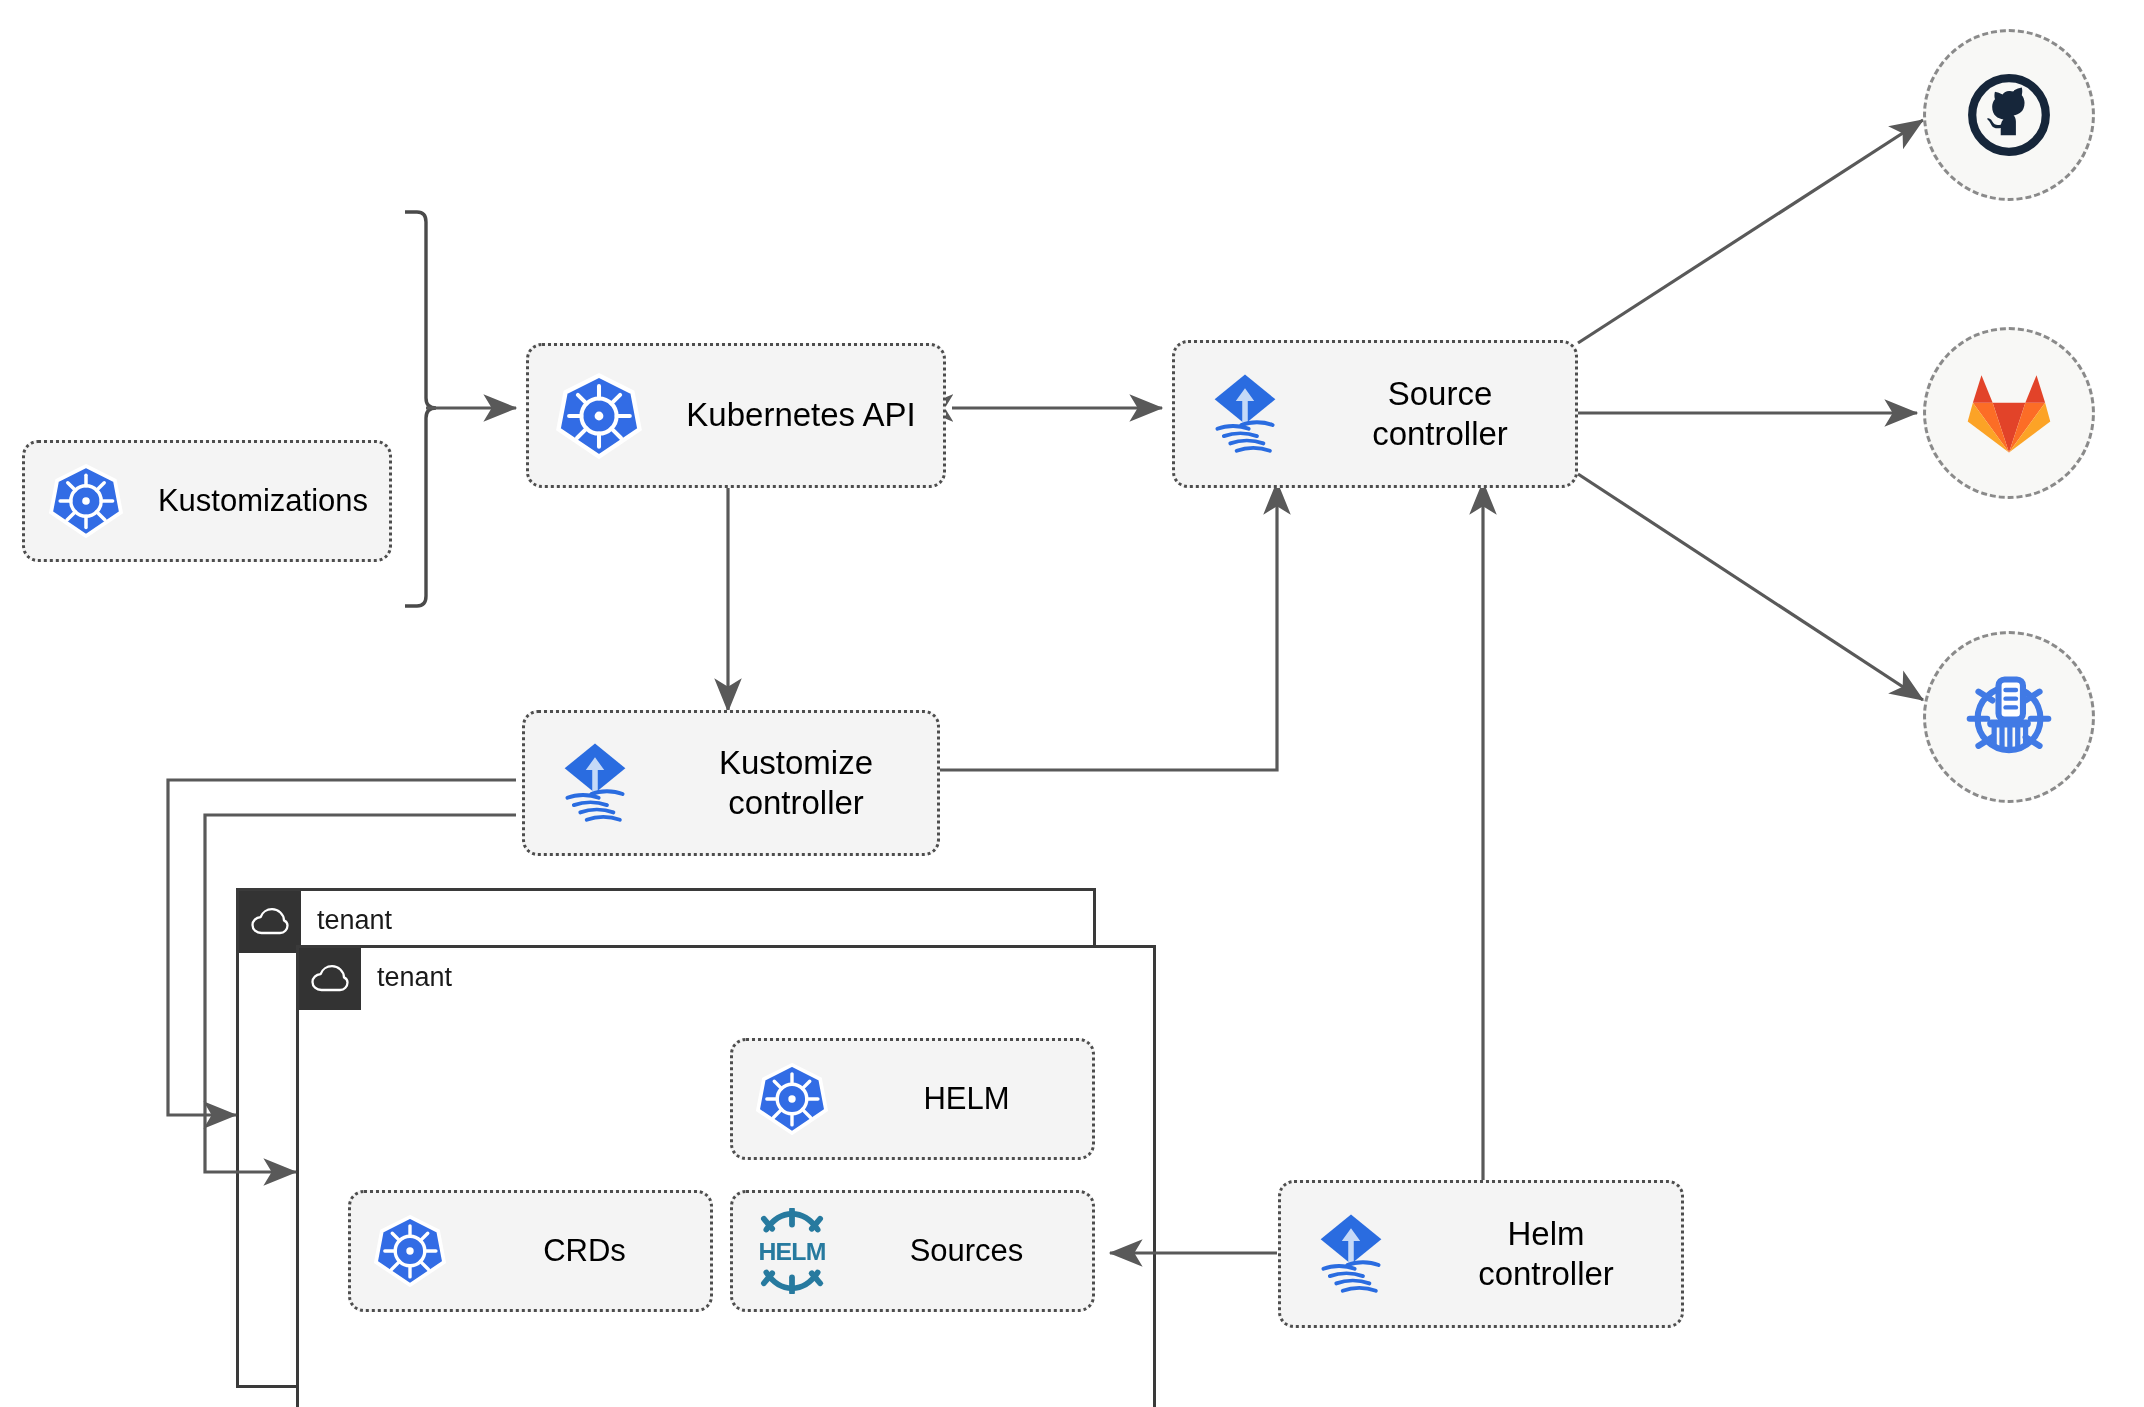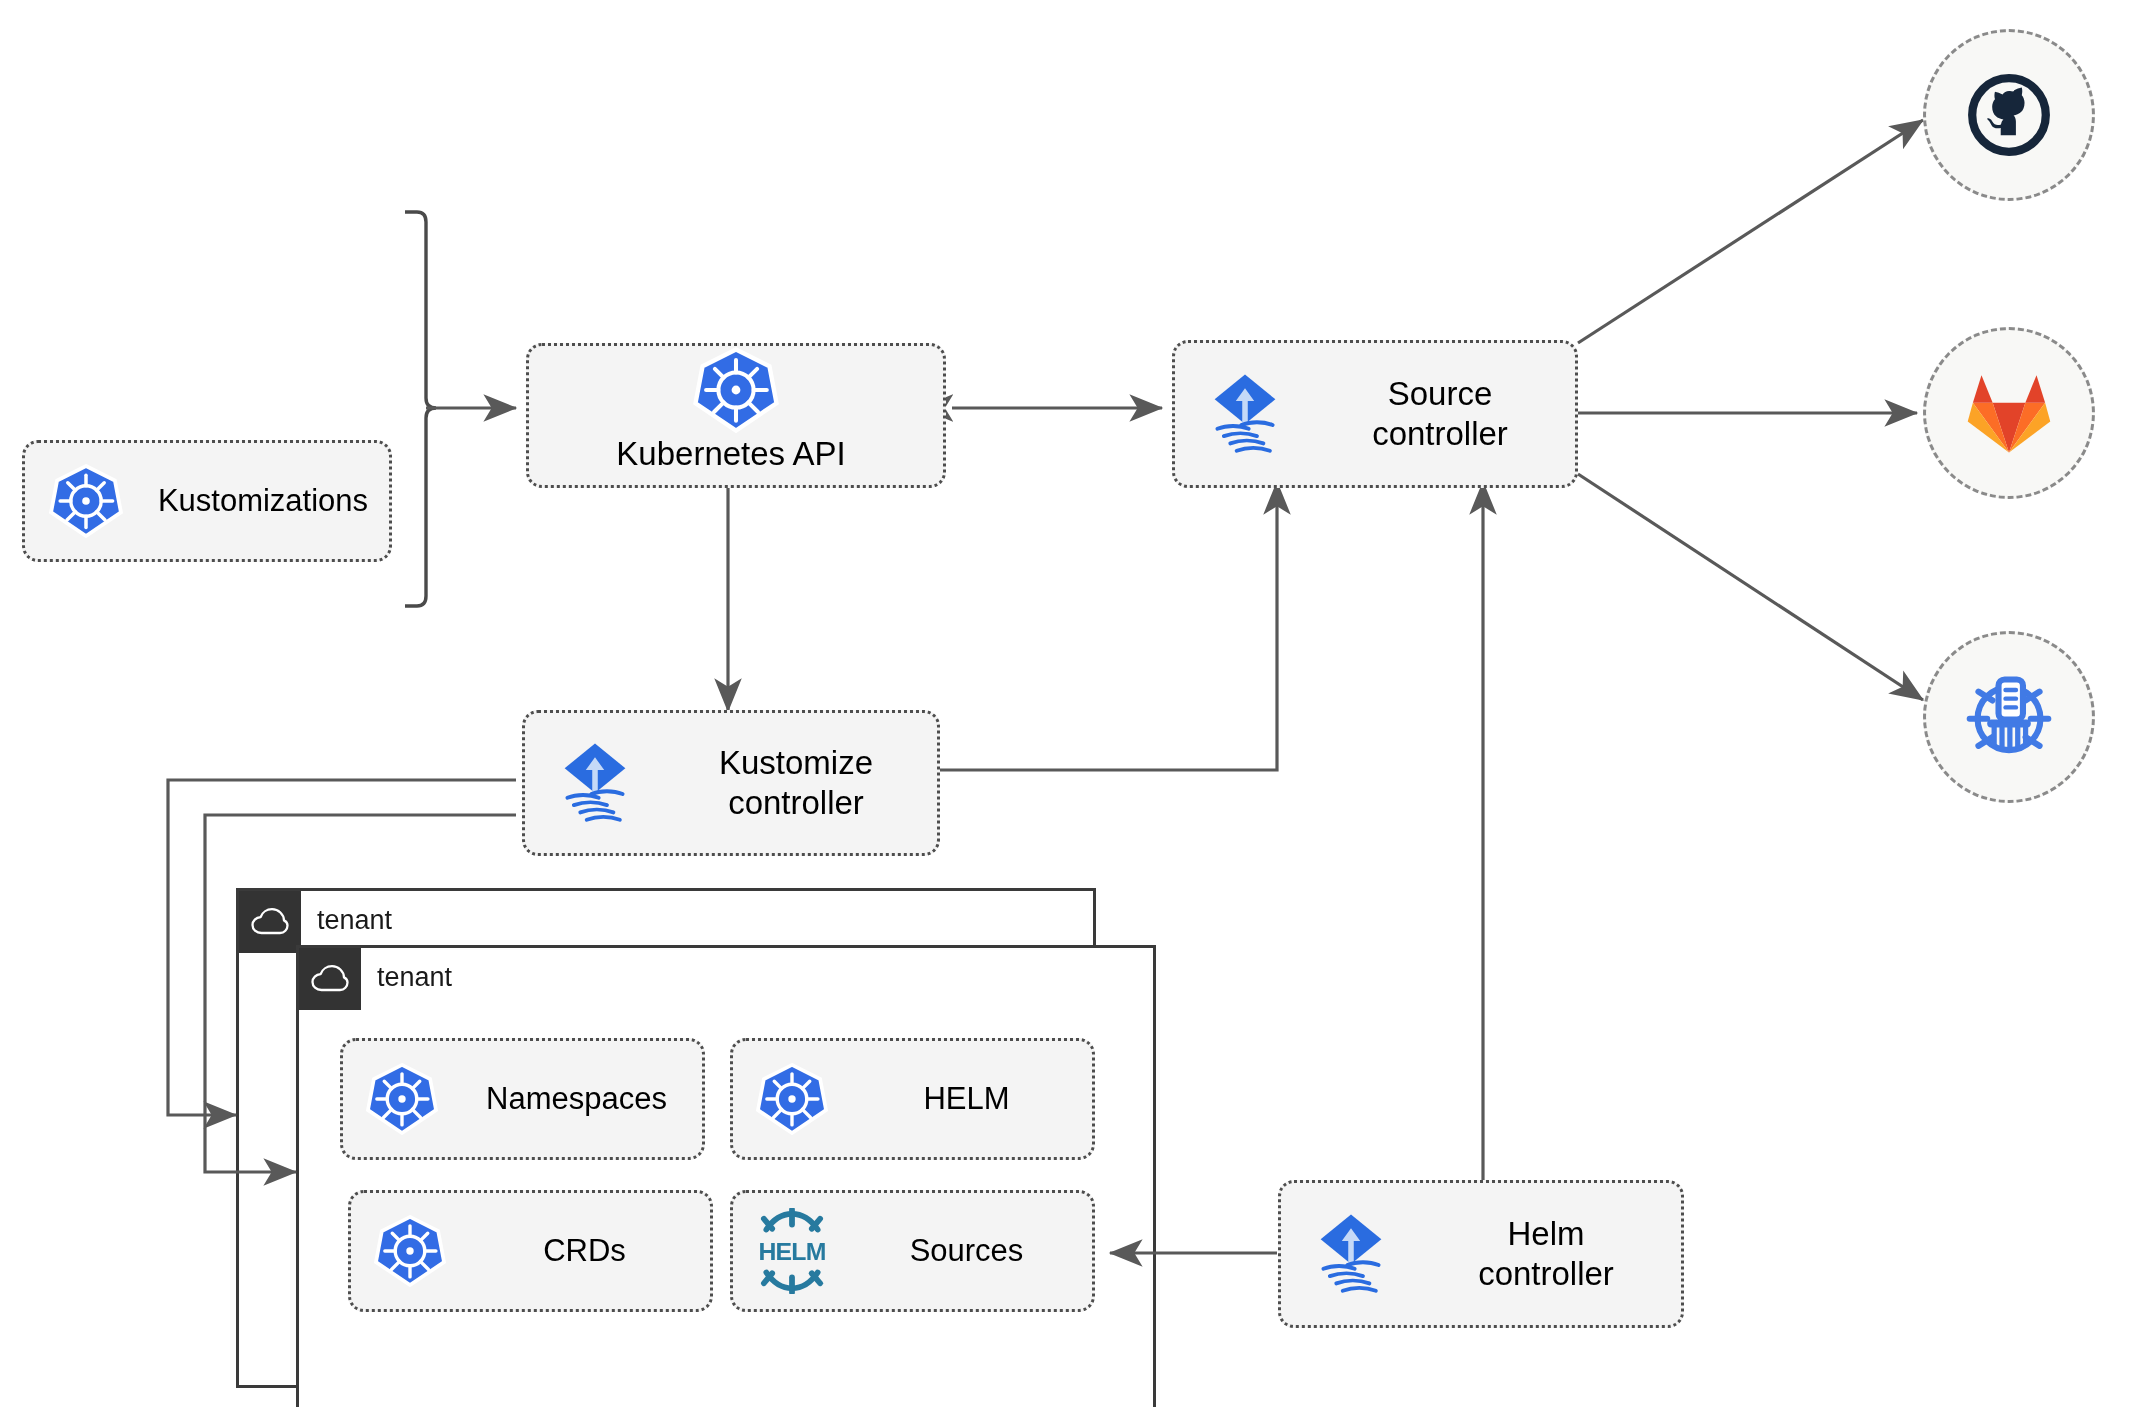--- a/index.html
+++ b/index.html
@@ -133,21 +133,21 @@
           <line x1="64" y1="64" x2="75" y2="75"></line>
           <line x1="74" y1="26" x2="64" y2="36"></line>
           <line x1="36" y1="64" x2="25" y2="75"></line>
         </g>
         <circle cx="50" cy="50" r="5" fill="#ffffff"></circle>
       </svg>
     </div>
     <div class="lbl">Kustomizations</div>
   </div>
 
-  <div class="node lbl-big" style="left:526px;top:343px;width:420px;height:145px;flex-direction:column;">
+  <div class="node lbl-big" style="left:526px;top:343px;width:420px;height:145px;">
     <div class="ico" style="width:140px;">
       <svg width="88" height="88" viewBox="0 0 100 100">
         <polygon points="50,4 88,23 96,65 50,96 4,65 12,23" fill="#326ce5" stroke="#ffffff" stroke-width="5"></polygon>
         <g fill="none" stroke="#ffffff" stroke-width="4.6" stroke-linecap="round">
           <circle cx="50" cy="50" r="20"></circle>
           <line x1="50" y1="16" x2="50" y2="30"></line>
           <line x1="50" y1="70" x2="50" y2="85"></line>
           <line x1="16" y1="50" x2="30" y2="50"></line>
           <line x1="70" y1="50" x2="85" y2="50"></line>
           <line x1="26" y1="26" x2="36" y2="36"></line>
@@ -208,40 +208,20 @@
           <path d="M34,82 C45,78 59,78 70,82"></path>
           <path d="M41,90 C52,86 66,86 77,90"></path>
           <path d="M46,62 C56,58 70,58 80,62"></path>
         </g>
       </svg>
     </div>
     <div class="lbl">Helm
 controller</div>
   </div>
 
-  <div class="node" style="left:340px;top:1038px;width:365px;height:122px;">
-    <div class="ico" style="width:118px;">
-      <svg width="74" height="74" viewBox="0 0 100 100">
-        <polygon points="50,4 88,23 96,65 50,96 4,65 12,23" fill="#326ce5" stroke="#ffffff" stroke-width="5"></polygon>
-        <g fill="none" stroke="#ffffff" stroke-width="4.6" stroke-linecap="round">
-          <circle cx="50" cy="50" r="20"></circle>
-          <line x1="50" y1="16" x2="50" y2="30"></line>
-            <line x1="50" y1="70" x2="50" y2="85"></line>
-          <line x1="16" y1="50" x2="30" y2="50"></line>
-            <line x1="70" y1="50" x2="85" y2="50"></line>
-          <line x1="26" y1="26" x2="36" y2="36"></line>
-            <line x1="64" y1="64" x2="75" y2="75"></line>
-          <line x1="74" y1="26" x2="64" y2="36"></line>
-            <line x1="36" y1="64" x2="25" y2="75"></line>
-        </g>
-        <circle cx="50" cy="50" r="5" fill="#ffffff"></circle>
-      </svg>
-    </div>
-    <div class="lbl">Namespaces</div>
-  </div>
 
   <div class="node" style="left:730px;top:1038px;width:365px;height:122px;">
     <div class="ico" style="width:118px;">
       <svg width="74" height="74" viewBox="0 0 100 100">
         <polygon points="50,4 88,23 96,65 50,96 4,65 12,23" fill="#326ce5" stroke="#ffffff" stroke-width="5"></polygon>
         <g fill="none" stroke="#ffffff" stroke-width="4.6" stroke-linecap="round">
           <circle cx="50" cy="50" r="20"></circle>
           <line x1="50" y1="16" x2="50" y2="30"></line>
             <line x1="50" y1="70" x2="50" y2="85"></line>
           <line x1="16" y1="50" x2="30" y2="50"></line>

